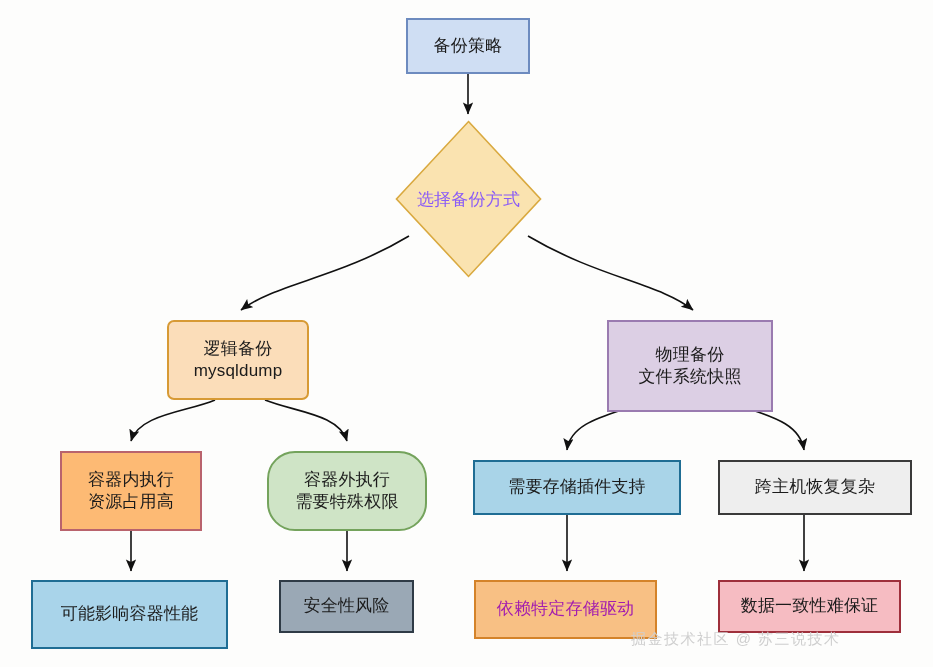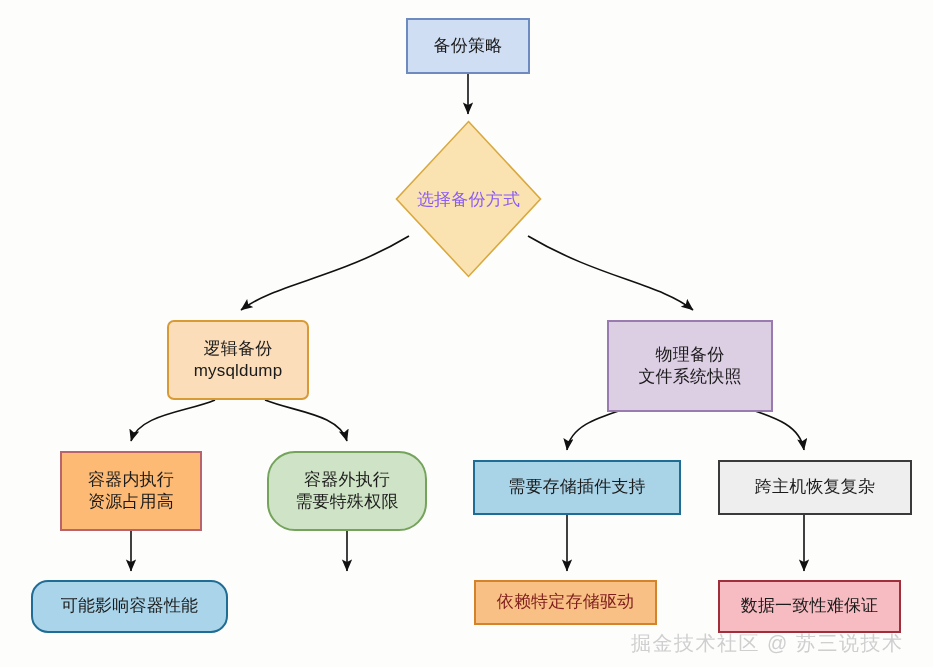--- a/index.html
+++ b/index.html
@@ -59,21 +59,21 @@
     position: relative;
     z-index: 2;
     font-size: 17px;
     color: #8b5cf6;
     text-align: center;
     white-space: pre-line;
     letter-spacing: 0.2px;
   }
   .watermark {
     position: absolute;
-    font-size: 20px;
+    font-size: 15px;
     color: #cfcfcf;
     letter-spacing: 1.5px;
     white-space: nowrap;
     user-select: none;
   }
 </style>
 </head>
 <body>
 
 <div id="diagram-canvas">
@@ -126,22 +126,23 @@
   <div class="node rect" style="left: 51px; top: 451px; width: 142px; height: 80px; background: #fdba74; border-color: rgb(185, 99, 109); color: rgb(27, 27, 27);">容器内执行
 资源占用高</div>
 
   <div class="node rect" style="left: 258px; top: 451px; width: 160px; height: 80px; background: rgb(207, 228, 198); border-color: rgb(116, 163, 92); color: rgb(27, 27, 27); border-radius: 28px;">容器外执行
 需要特殊权限</div>
 
   <div class="node rect" style="left: 464px; top: 460px; width: 208px; height: 55px; background: rgb(169, 212, 232); border-color: rgb(31, 109, 148); color: rgb(27, 27, 27);">需要存储插件支持</div>
 
   <div class="node rect" style="left: 709px; top: 460px; width: 194px; height: 55px; background: rgb(238, 238, 238); border-color: rgb(58, 58, 58); color: rgb(27, 27, 27);">跨主机恢复复杂</div>
 
-  <div class="node rect" style="left: 22px; top: 580px; width: 197px; height: 53px; background: rgb(169, 212, 234); border-color: rgb(31, 109, 148); color: rgb(27, 27, 27); border-radius: 17px;">可能影响容器性能</div>
+  <div class="node rect" style="left: 22px; top: 580px; width: 197px; height: 69px; background: rgb(169, 212, 234); border-color: rgb(31, 109, 148); color: rgb(27, 27, 27);">可能影响容器性能</div>
 
+  <div class="node rect" style="left: 270px; top: 580px; width: 135px; height: 53px; background: rgb(154, 168, 181); border-color: rgb(47, 59, 70); color: rgb(27, 27, 27);">安全性风险</div>
 
-  <div class="node rect" style="left: 465px; top: 580px; width: 183px; height: 45px; background: rgb(248, 192, 132); border-color: rgb(212, 131, 42); color: #7f1d1d;">依赖特定存储驱动</div>
+  <div class="node rect" style="left: 465px; top: 580px; width: 183px; height: 59px; background: rgb(248, 192, 132); border-color: rgb(212, 131, 42); color: #a21caf;">依赖特定存储驱动</div>
 
   <div class="node rect" style="left: 709px; top: 580px; width: 183px; height: 53px; background: rgb(246, 188, 194); border-color: rgb(158, 47, 59); color: rgb(27, 27, 27);">数据一致性难保证</div>
 
   <div class="watermark" style="left: 622px; top: 630px; color: rgb(207, 207, 207);">掘金技术社区 @ 苏三说技术</div>
 
 </div>
 
 </body></html>

